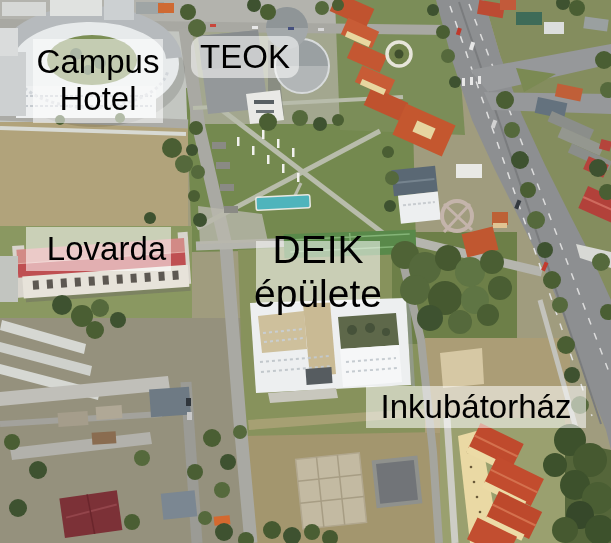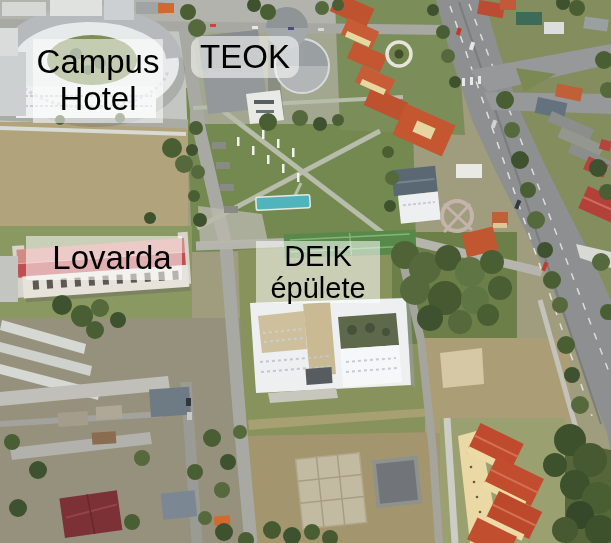--- a/index.html
+++ b/index.html
@@ -11,22 +11,22 @@
   .map-label{
     position:absolute;display:flex;align-items:center;justify-content:center;
     text-align:center;white-space:pre-line;
     background:rgba(255,255,255,0.55);
     color:#000;line-height:1.12;letter-spacing:0;
     font-size:33px;box-sizing:border-box;padding:1px 4px;
   }
   .lbl-campus{left:33px;top:30px;width:130px;height:84px;margin-top:9px;}
   .lbl-teok{left:191px;top:36px;width:108px;height:42px;border-radius:12px;}
   .lbl-hak{left:439px;top:128px;width:90px;height:44px;}
-  .lbl-lovarda{left:26px;top:236px;width:156px;height:44px;padding-left:20px;}
-  .lbl-deik{left:256px;top:241px;width:124px;height:62px;font-size:29px;}
+  .lbl-lovarda{left:26px;top:227px;width:145px;height:44px;padding-left:20px;}
+  .lbl-deik{left:256px;top:241px;width:124px;height:62px;font-size:39px;}
   .lbl-inkubator{left:366px;top:386px;width:220px;height:42px;}
 </style>
 </head>
 <body>
 
 <div class="stage">
 
 <svg width="611" height="543" viewBox="0 0 611 543">
 
   <g>
@@ -409,14 +409,15 @@
     <rect x="543" y="262" width="4" height="9" fill="#c23b2e" transform="rotate(24 545 266)"></rect>
   </g>
 </svg>
 
 <div class="map-label lbl-campus">Campus
 Hotel</div>
 <div class="map-label lbl-teok">TEOK</div>
 <div class="map-label lbl-lovarda">Lovarda</div>
 <div class="map-label lbl-deik">DEIK
 épülete</div>
+<div class="map-label lbl-inkubator">Inkubátorház</div>
 
 </div>
 
 </body></html>

